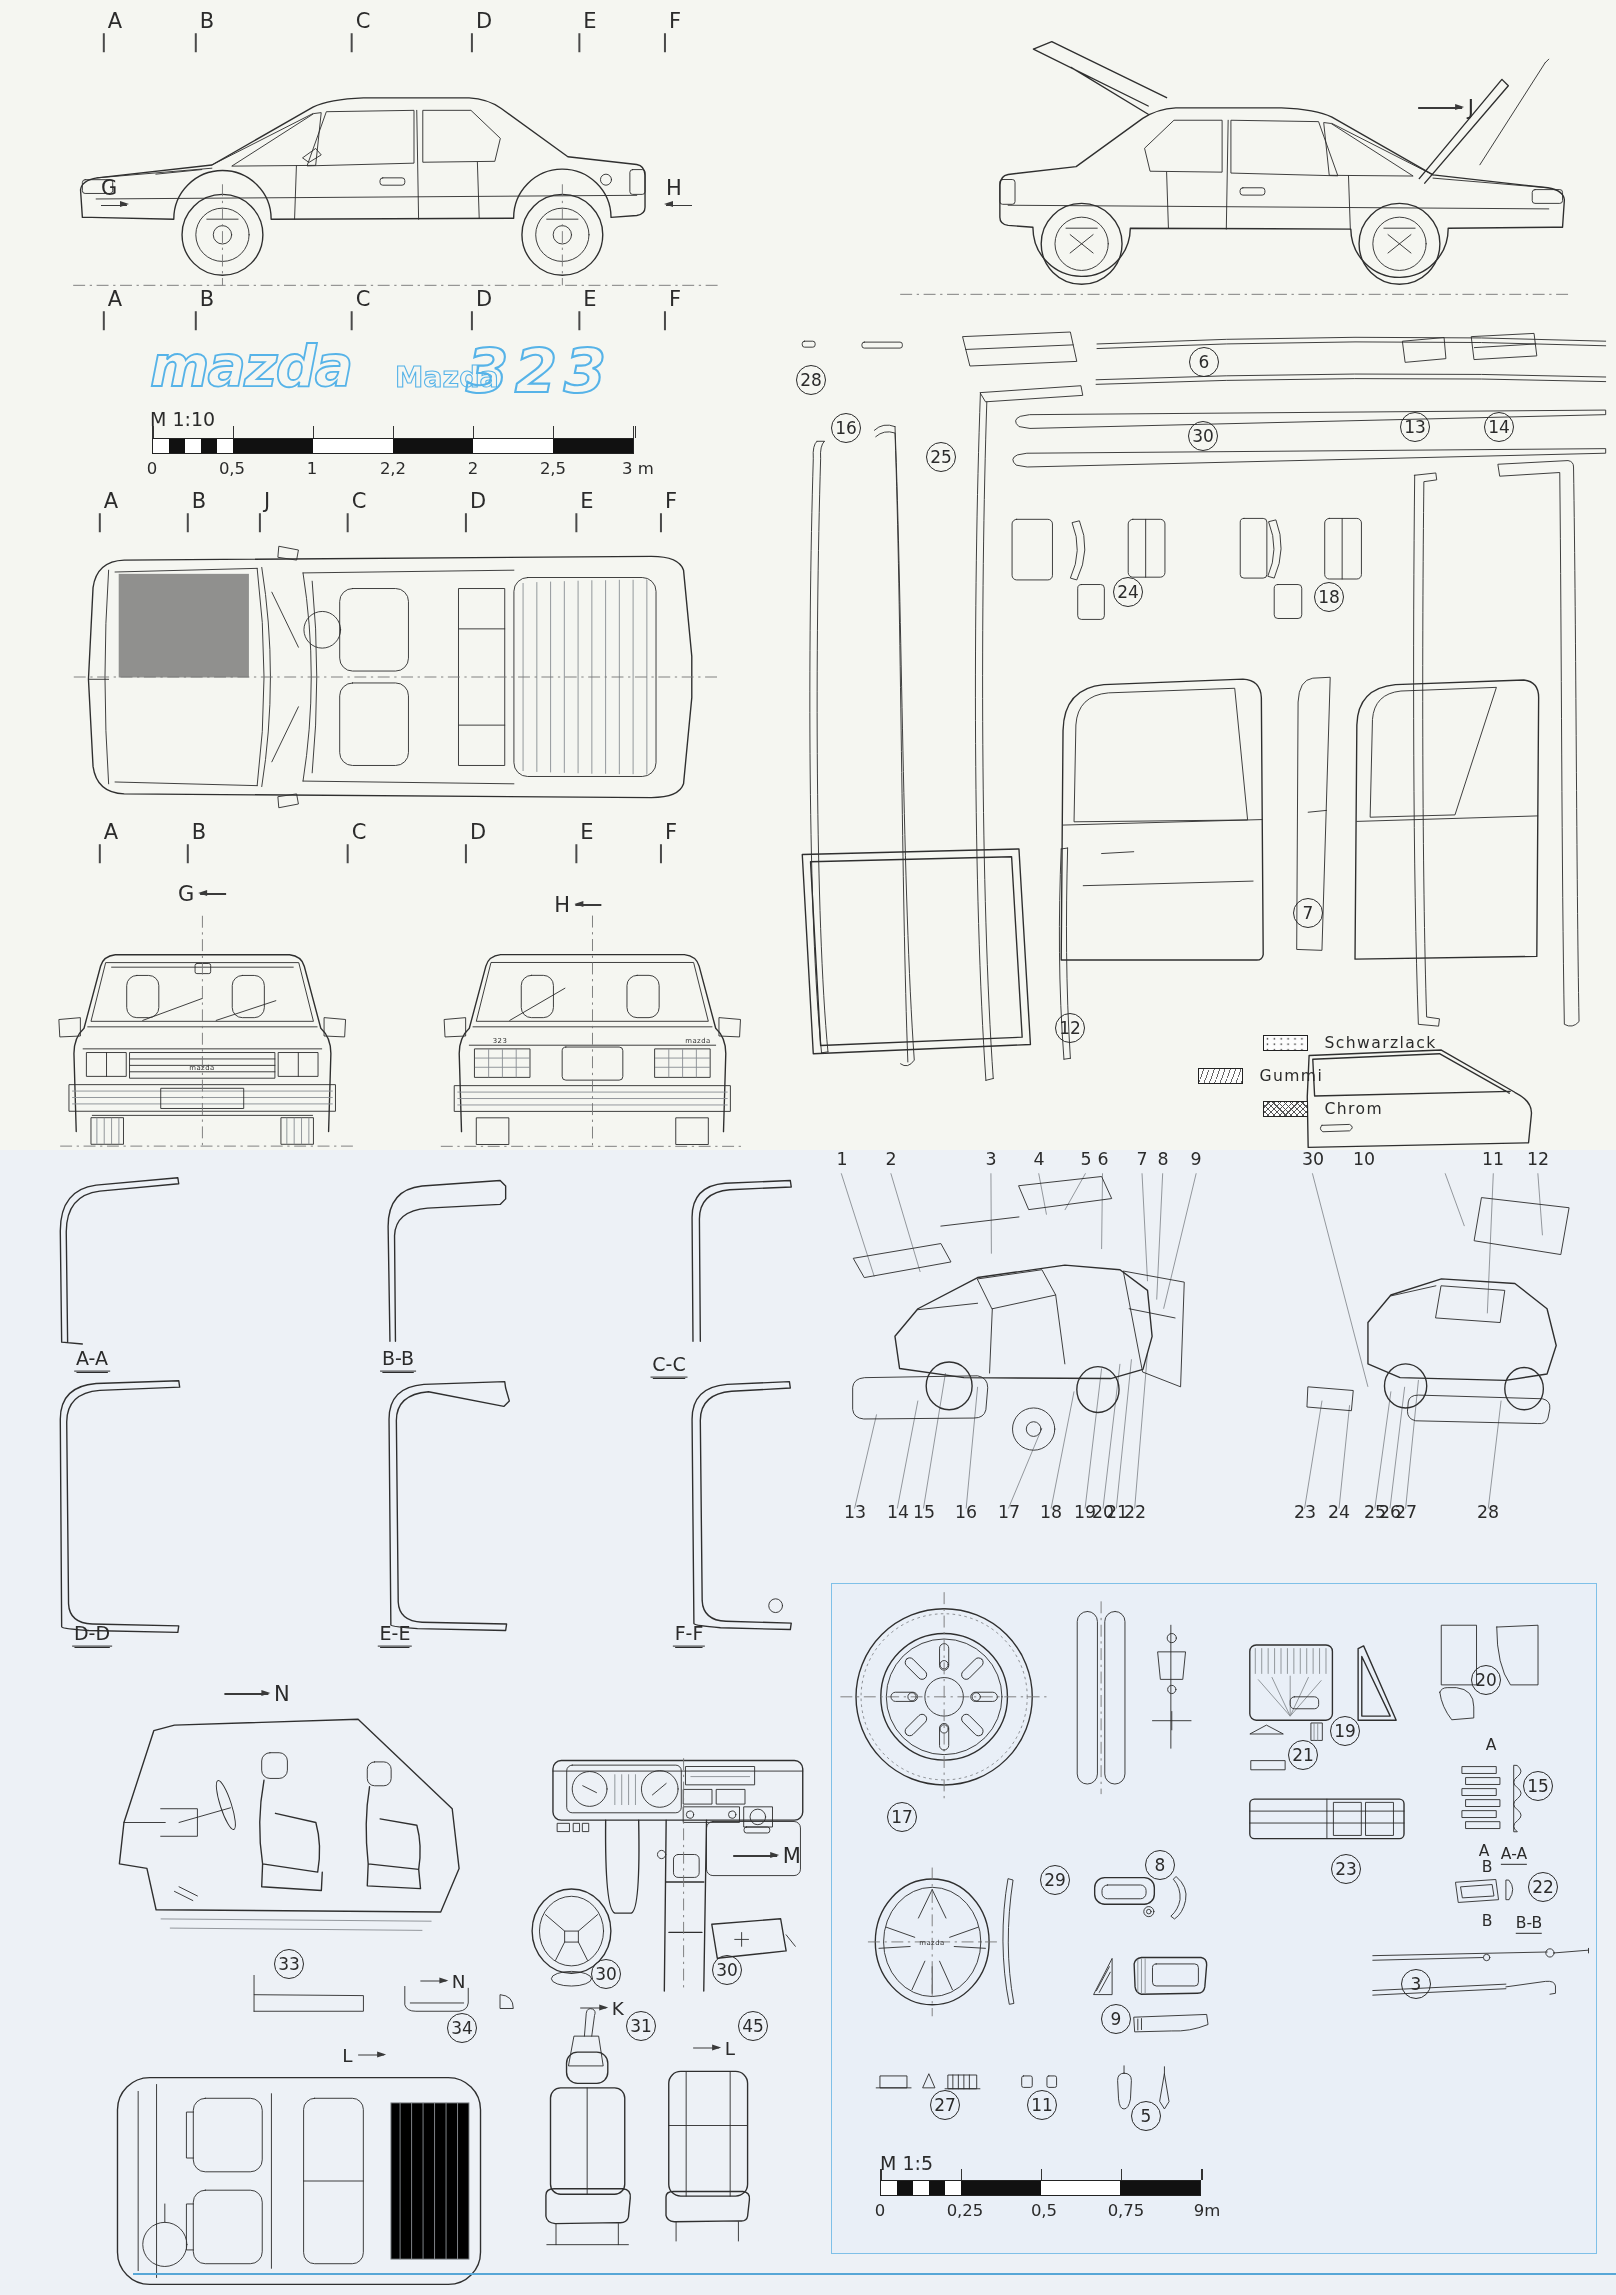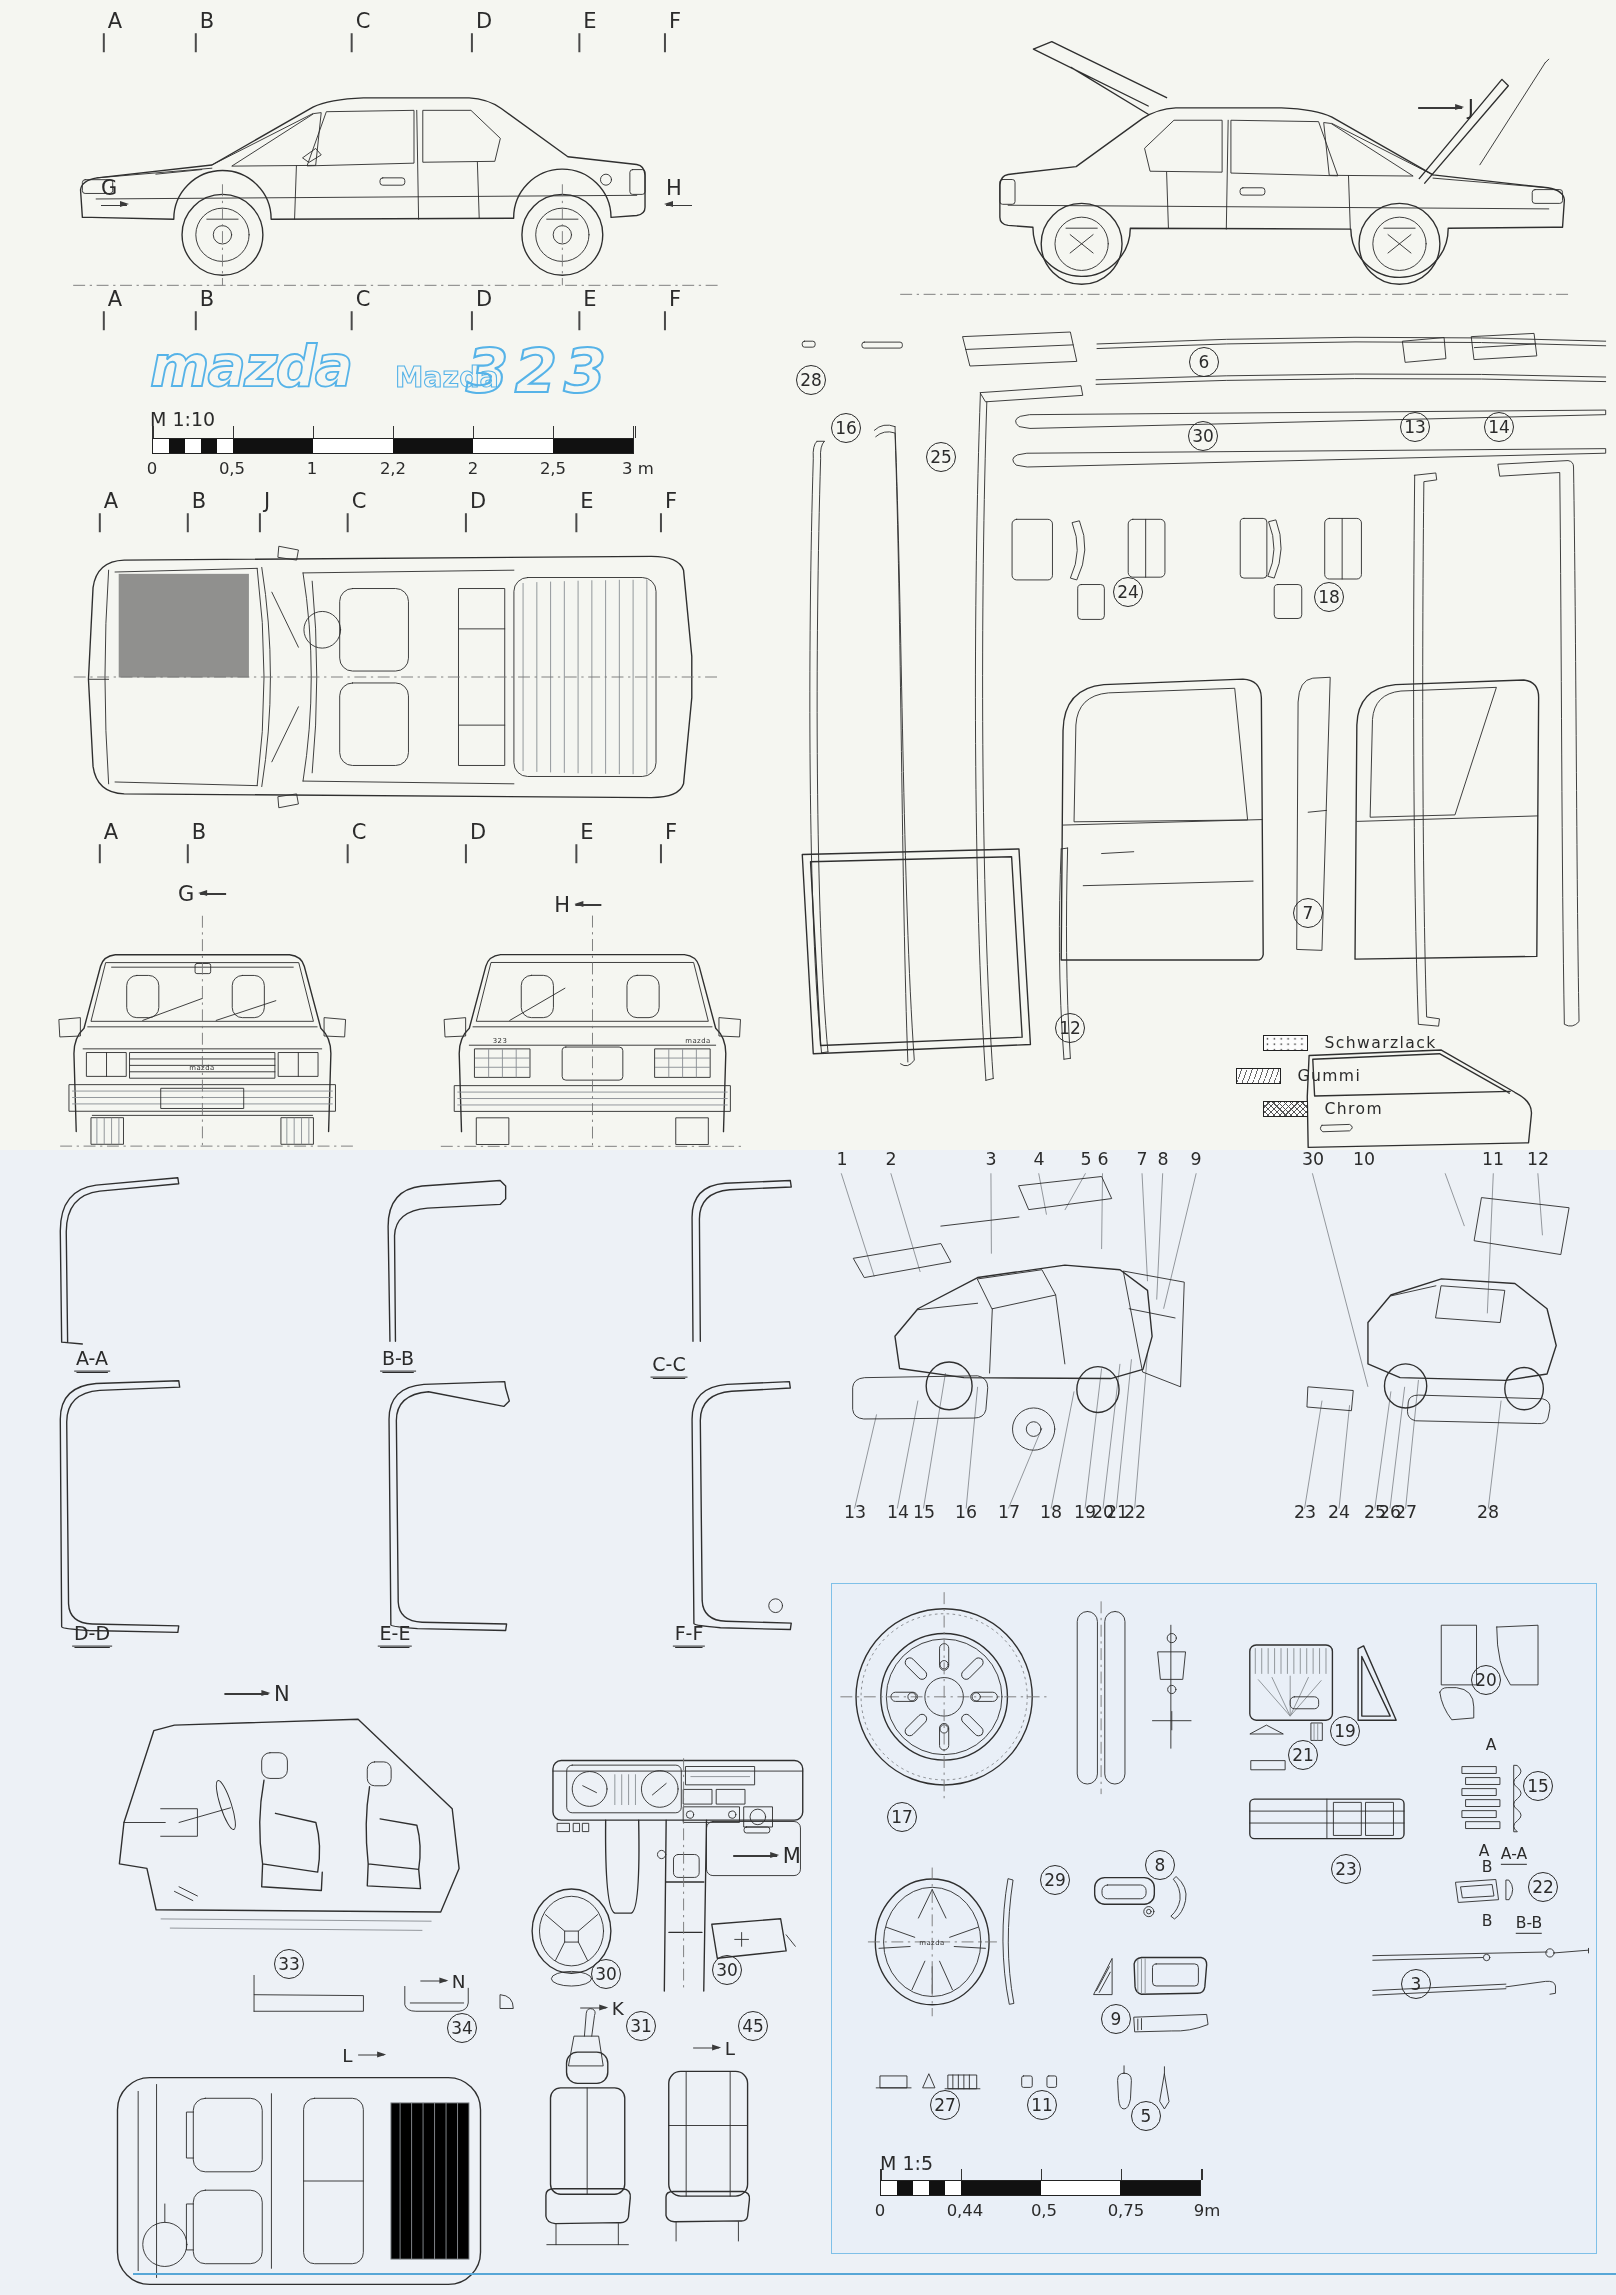--- a/index.html
+++ b/index.html
@@ -320,21 +320,21 @@
       <span>7</span>
     </div>
   <div class="abs circ" style="left:1070px;top:1028px">
       <span>12</span>
     </div>
 
   <div class="abs leg-row" style="left:1263px;top:1034px">
     <span class="sw dots"></span>
     <span class="leg-lbl">Schwarzlack</span>
   </div>
-  <div class="abs leg-row" style="left:1236px;top:1067px">
+  <div class="abs leg-row" style="left:1198px;top:1067px">
     <span class="sw hatch"></span>
     <span class="leg-lbl">Gummi</span>
   </div>
   <div class="abs leg-row" style="left:1263px;top:1100px">
     <span class="sw stars"></span>
     <span class="leg-lbl">Chrom</span>
   </div>
 
   <svg class="draw" style="left:41px;top:1162px" width="753" height="487" viewBox="0 0 1640 1060">
     <path class="ln" d="M45 392 L42 150 Q42 60 120 50 L298 34 L300 47 L128 63 Q55 72 55 152 L58 392 M45 392 L90 396"></path>
@@ -695,20 +695,20 @@
     <div class="w" style="width:16px"></div>
       <div class="b" style="width:16px"></div>
       <div class="w" style="width:16px"></div>
     <div class="b" style="width:16px"></div>
       <div class="w" style="width:16px"></div>
       <div class="b" style="width:80px"></div>
     <div class="w" style="width:80px"></div>
       <div class="b" style="width:80px"></div>
   </div>
   <div class="abs stick-lbl" style="left:880px;top:2201px">0</div>
-  <div class="abs stick-lbl" style="left:965px;top:2201px">0,44</div>
+  <div class="abs stick-lbl" style="left:965px;top:2201px">0,25</div>
   <div class="abs stick-lbl" style="left:1044px;top:2201px">0,5</div>
   <div class="abs stick-lbl" style="left:1126px;top:2201px">0,75</div>
   <div class="abs stick-lbl" style="left:1207px;top:2201px">9m</div>
 
   <div class="abs" id="bottomrule"></div>
 </div>
 
 
 </body></html>

